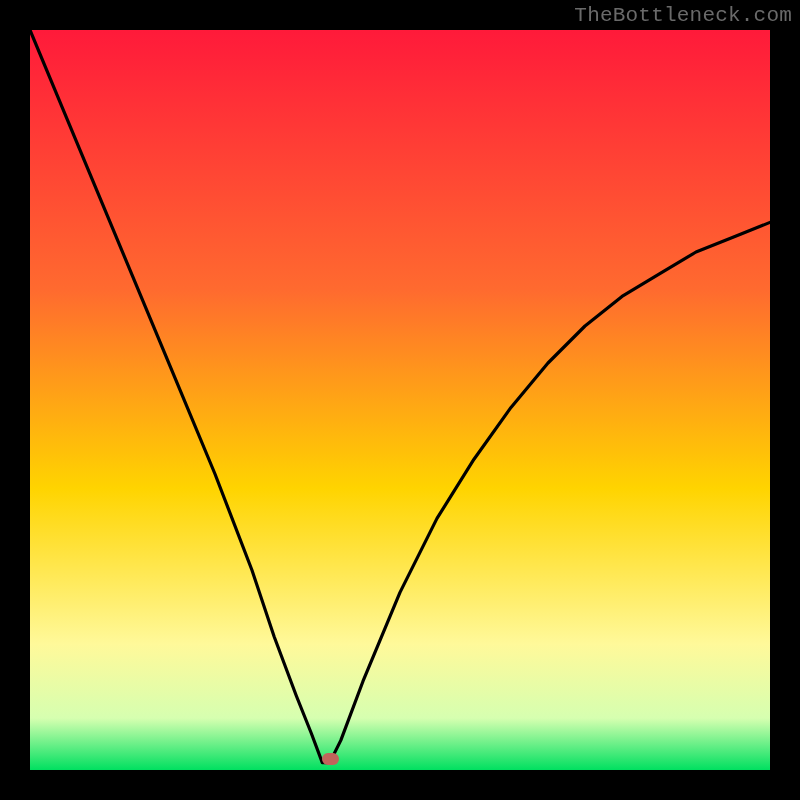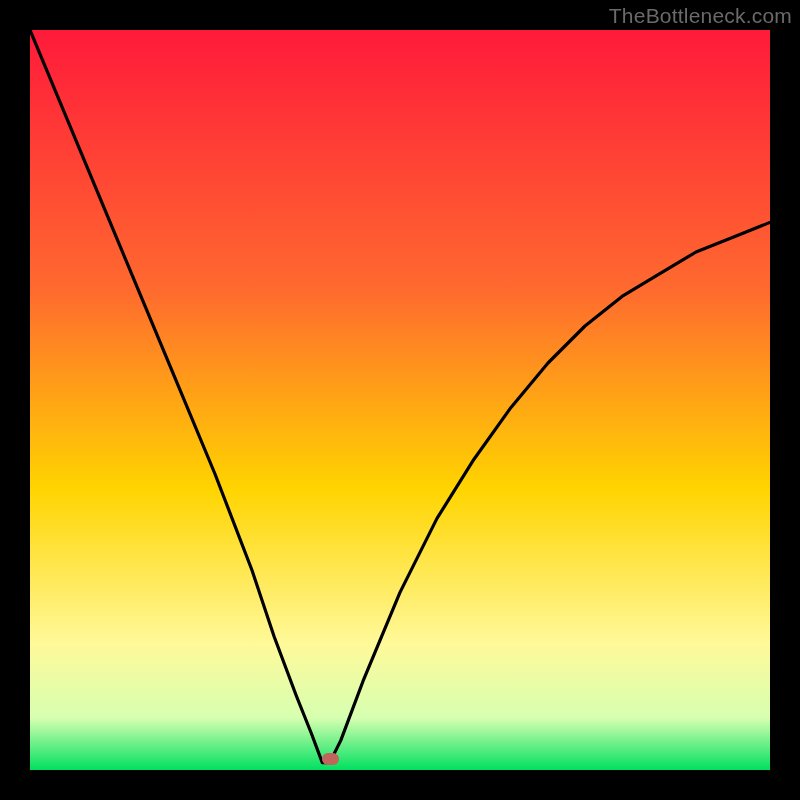--- a/index.html
+++ b/index.html
@@ -11,20 +11,21 @@
     overflow: hidden;
     font-family: Arial, Helvetica, sans-serif;
   }
   .frame {
     position: absolute;
     top: 0;
     left: 0;
     width: 800px;
     height: 746px;
     background: #000;
+    font-family: Liberation Mono, monospace;
   }
   .plot-area {
     position: absolute;
     top: 30px;
     left: 30px;
     width: 740px;
     height: 740px;
     overflow: hidden;
   }
   .gradient {

